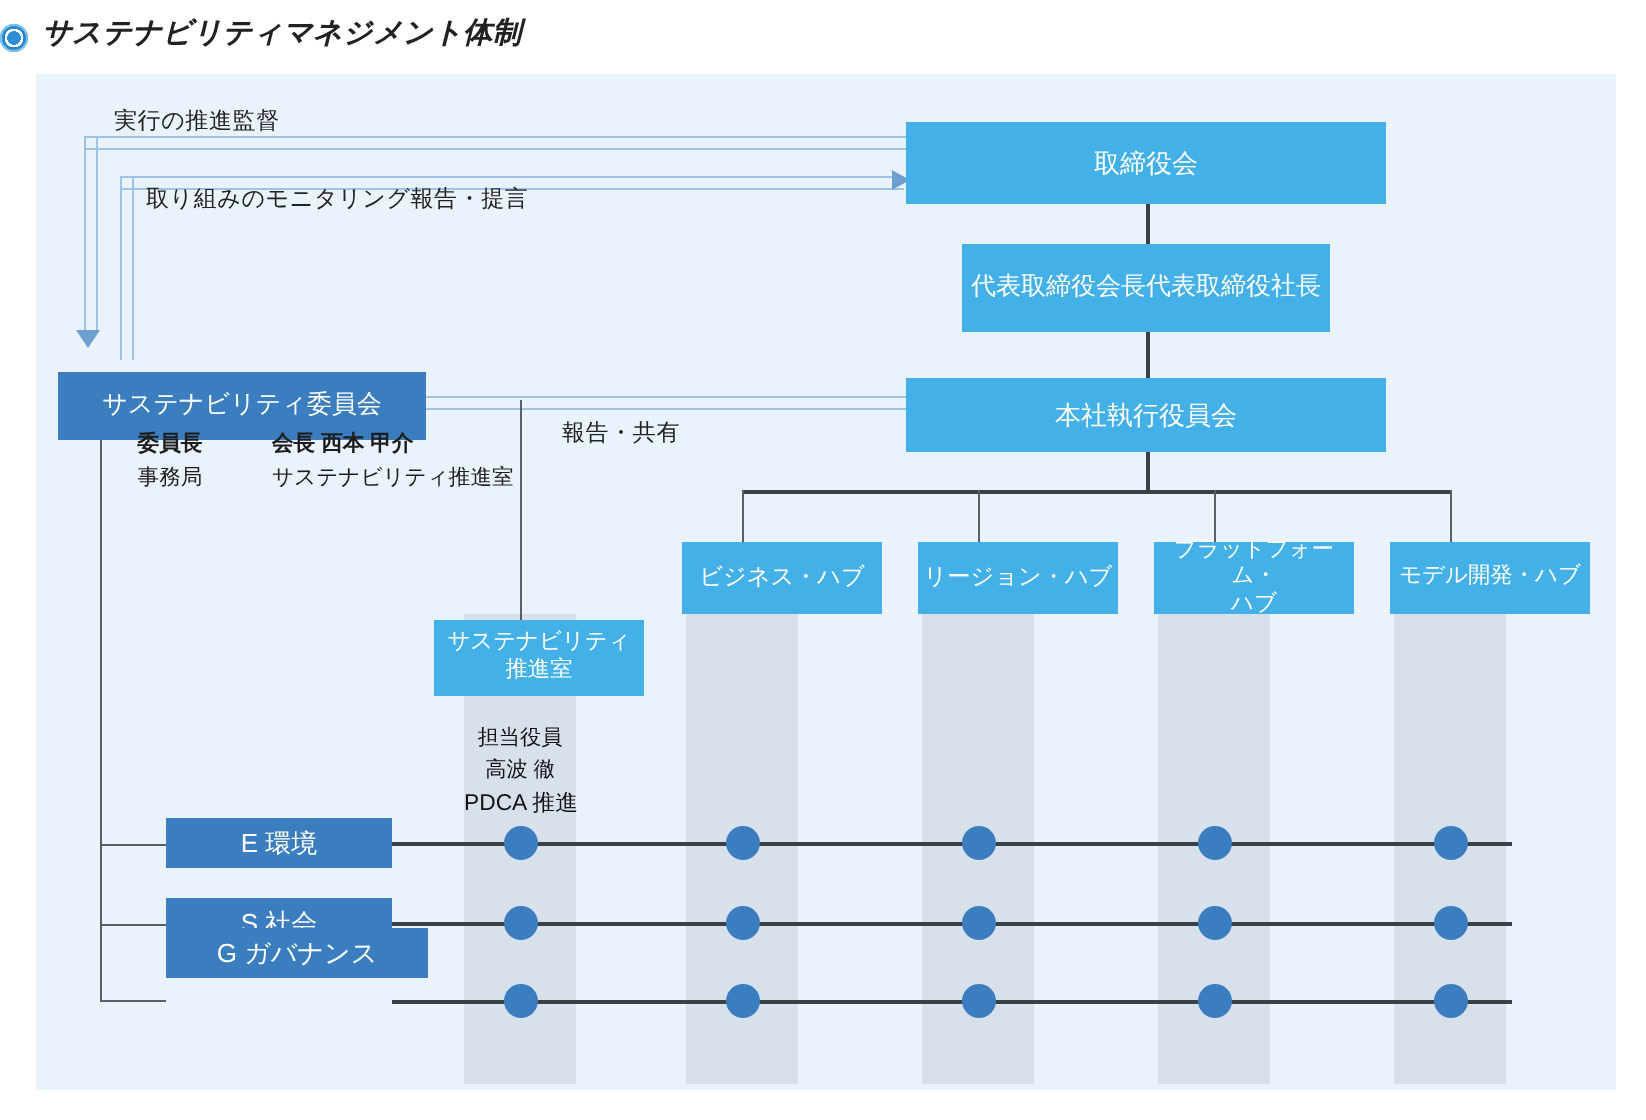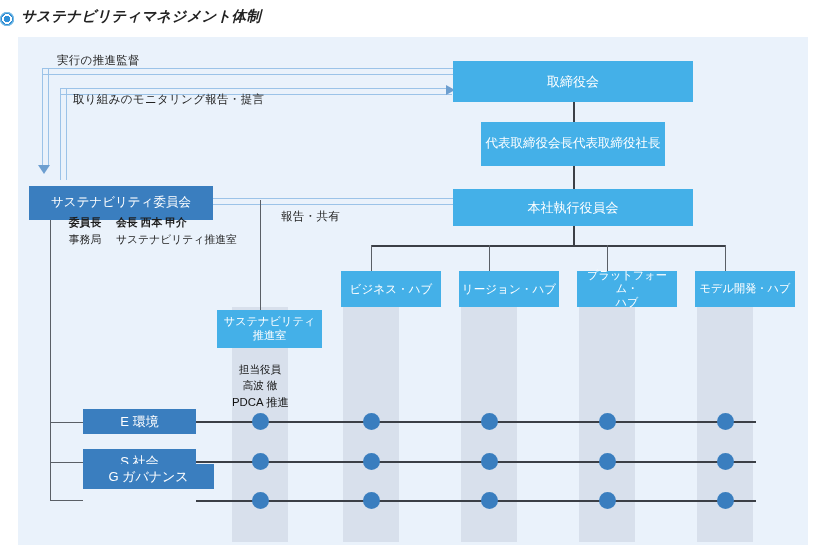--- a/index.html
+++ b/index.html
@@ -43,21 +43,21 @@
            border-left:6.5px solid transparent;border-right:6.5px solid transparent;
            border-top:9px solid #6d9fd0;}
 
   .flow-label{position:absolute;font-size:11.5px;color:#222;white-space:nowrap;letter-spacing:.3px;}
 
   
   .detail{position:absolute;font-size:10.8px;color:#1d1d1d;line-height:1.62;white-space:nowrap;}
   .detail .r{display:flex;}
   .detail .k{width:62px;font-weight:bold;}
   .detail .k.light{font-weight:normal;}
-  .detail .v{font-weight:bold;}
+  .detail .v{font-weight:bold;margin-left:20px;}
   .detail .v.light{font-weight:normal;}
 
   
   .office-cap{position:absolute;text-align:center;font-size:10.6px;color:#121212;
               line-height:1.5;white-space:nowrap;}
   .office-cap .b{font-weight:normal;font-size:11.4px;}
 
   
   .band{position:absolute;background:#d8e0ec;}
 

